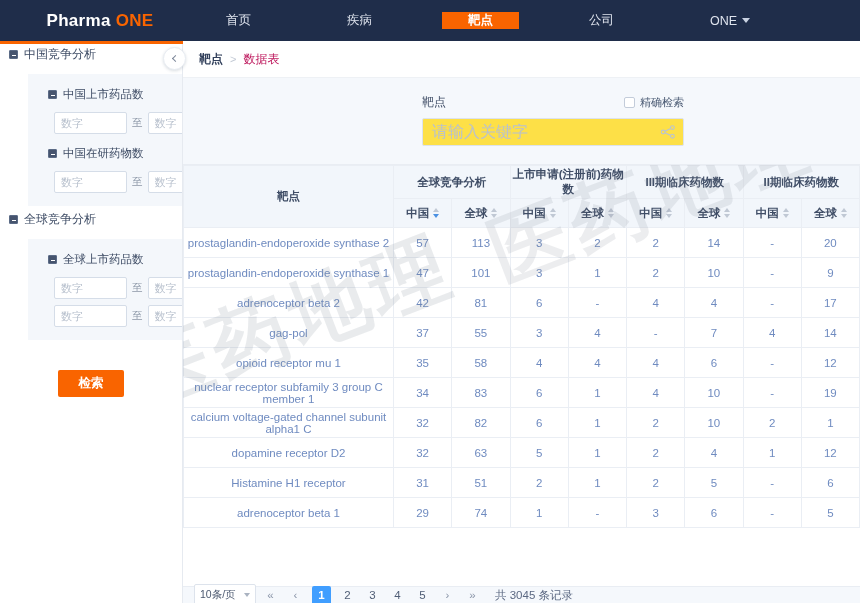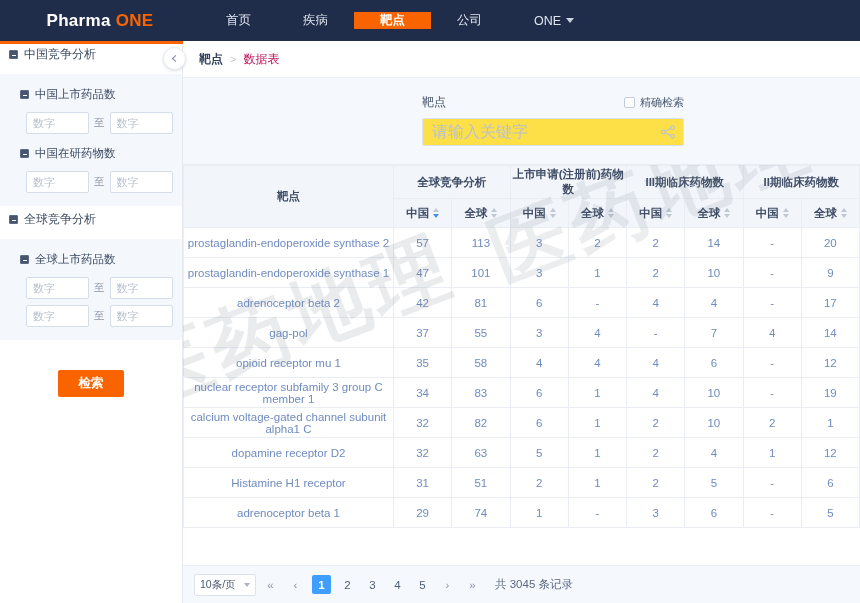--- a/index.html
+++ b/index.html
@@ -26,21 +26,21 @@
     width: 200px;
     display: flex;
     align-items: center;
     justify-content: center;
     font-size: 17px;
     font-weight: bold;
     letter-spacing: .3px;
     color: #ffffff;
   }
   .brand .one { color: #f96400; margin-left: 5px; }
-  .nav-items { display: flex; align-items: stretch; }
+  .nav-items { display: flex; align-items: stretch; gap: 44px; }
   .nav-item {
     padding: 0 26px;
     display: flex;
     align-items: center;
     justify-content: center;
     font-size: 12.5px;
     color: #dfe4ee;
     cursor: pointer;
     white-space: nowrap;
   }
@@ -73,21 +73,21 @@
   }
   .side-group-hd {
     padding: 5px 10px 11px 9px;
     font-size: 12px;
     color: #3c4a63;
     display: flex;
     align-items: center;
     background: #ffffff;
     cursor: pointer;
   }
-  .side-group-body { background: #f4f7fb; padding: 4px 0 10px 0; }
+  .side-group-body { background: #f4f7fb; padding: 4px 0 10px 0; margin-left: 28px; }
   .side-sub-hd {
     padding: 9px 10px 7px 20px;
     font-size: 11.5px;
     color: #3c4a63;
     display: flex;
     align-items: center;
     cursor: pointer;
   }
   .minus-box {
     width: 9px; height: 9px;
@@ -104,21 +104,21 @@
     position: absolute;
     left: 1.5px; right: 1.5px; top: 3.5px;
     height: 1px; background: #ffffff;
   }
   .range-row {
     display: flex;
     align-items: center;
     padding: 3px 12px 3px 26px;
   }
   .range-row input {
-    width: 63px; height: 22px;
+    width: 73px; height: 22px;
     border: 1px solid #d5dde8;
     border-radius: 2px;
     background: #fff;
     font-size: 11px;
     padding: 0 6px;
     color: #555;
     font-family: "Liberation Sans", sans-serif;
     outline: none;
   }
   .range-row input::placeholder { color: #b6bfcc; }
@@ -260,21 +260,21 @@
     transform: rotate(-21deg);
     letter-spacing: 6px;
     pointer-events: none;
     z-index: 5;
     white-space: nowrap;
     font-family: "DejaVu Sans", sans-serif;
   }
 
   
   .pager {
-    height: 38px;
+    height: 17px;
     background: #f5f8fc;
     border-top: 1px solid #e9edf3;
     display: flex; align-items: center;
     padding-left: 11px;
     font-size: 11.5px;
     color: #5b6882;
   }
   .page-size {
     display: flex; align-items: center; justify-content: space-between;
     width: 62px; height: 22px;

